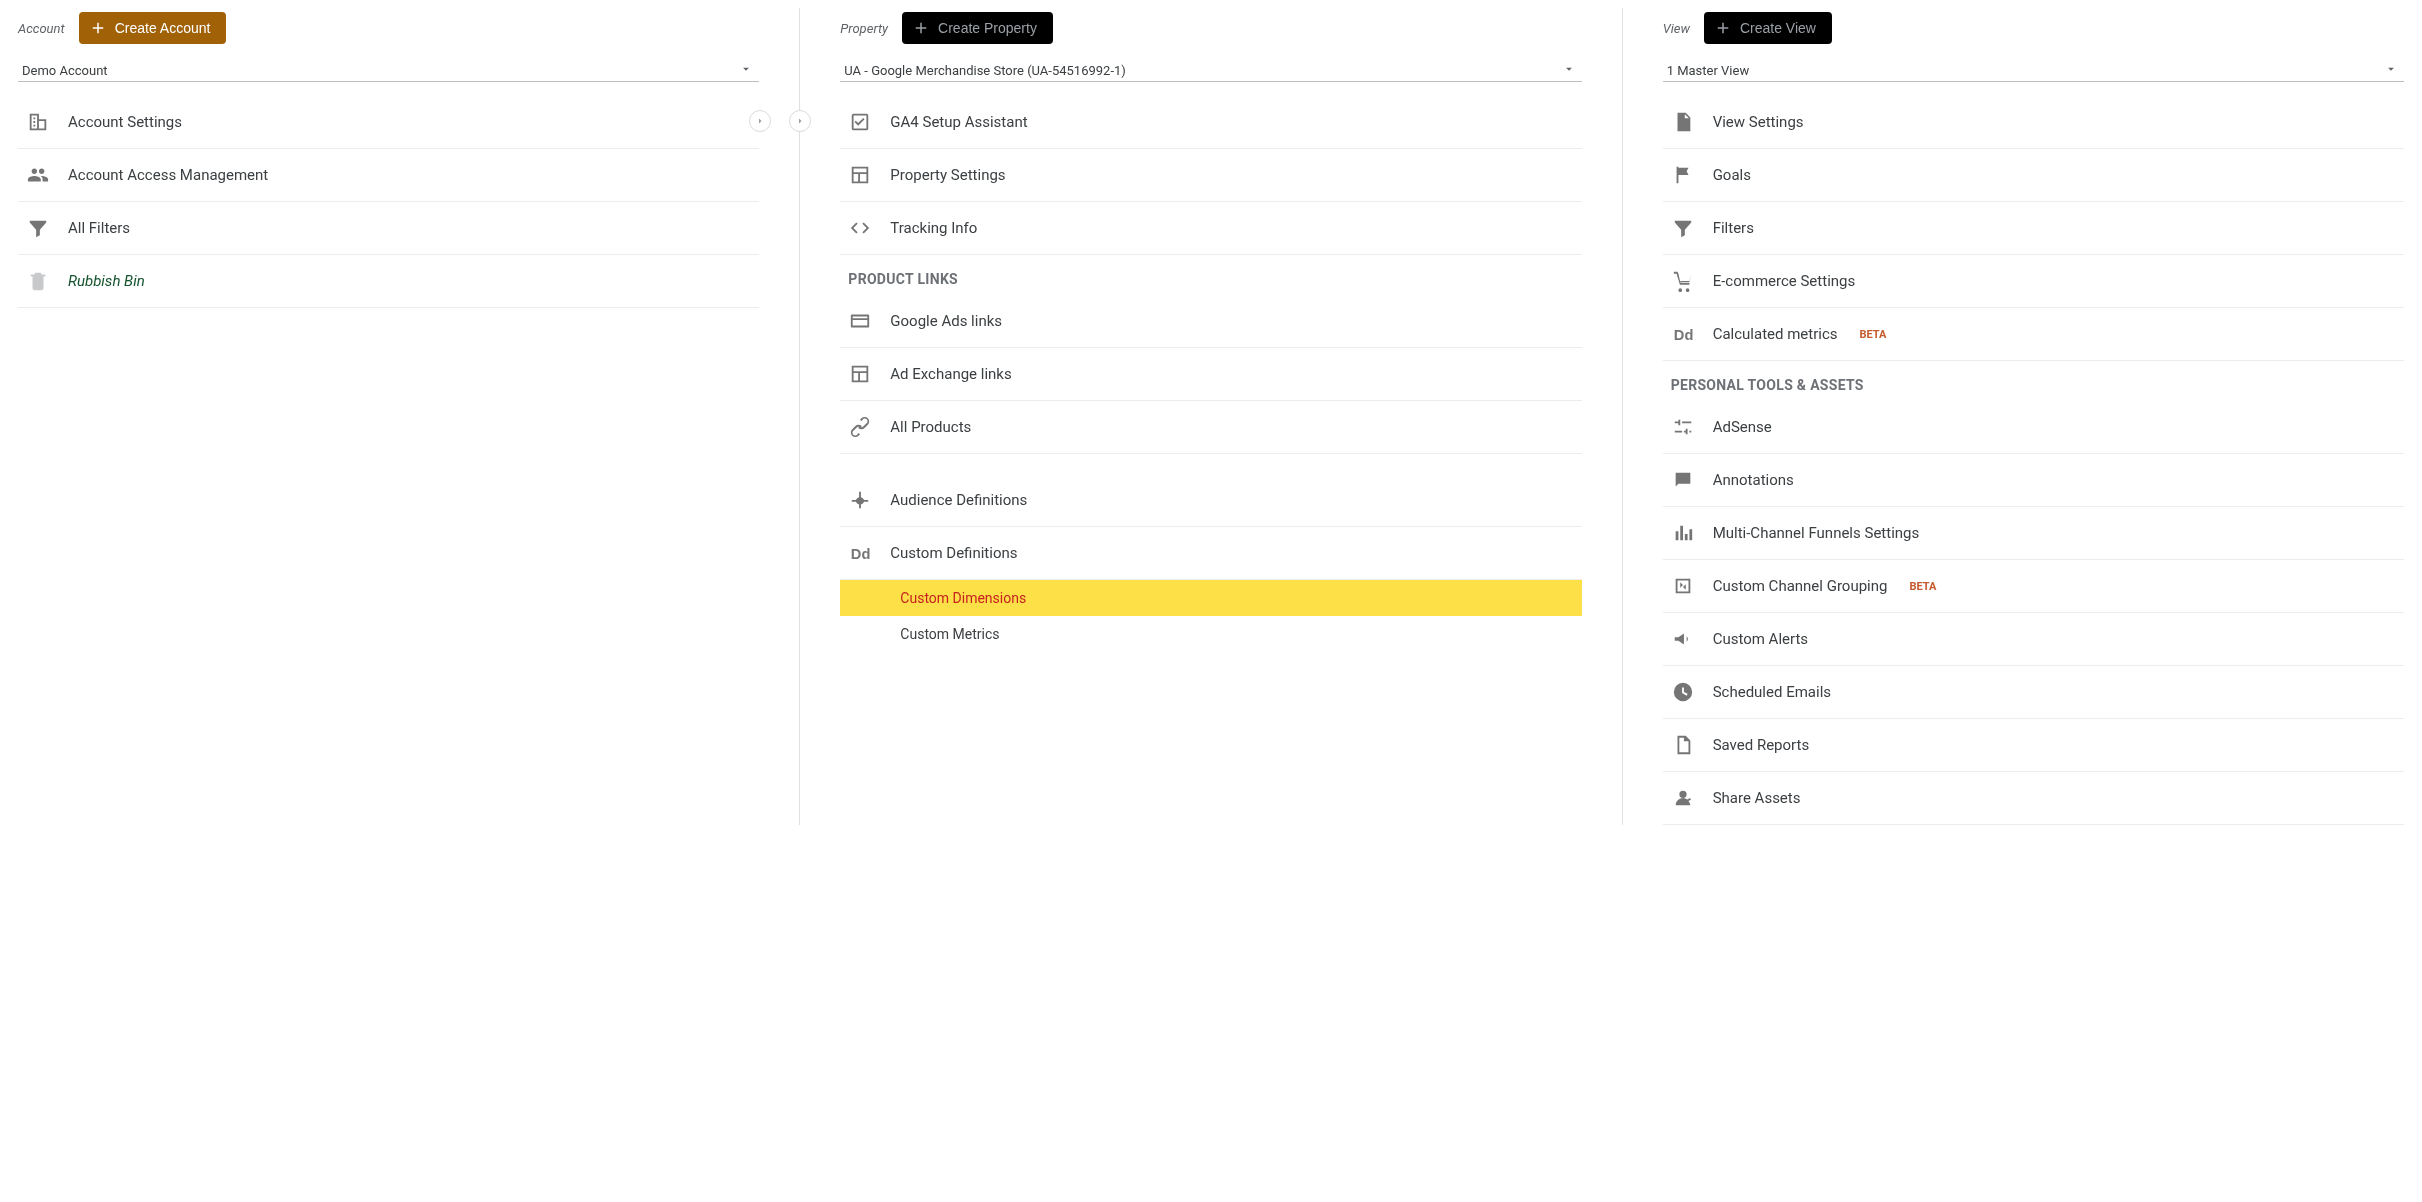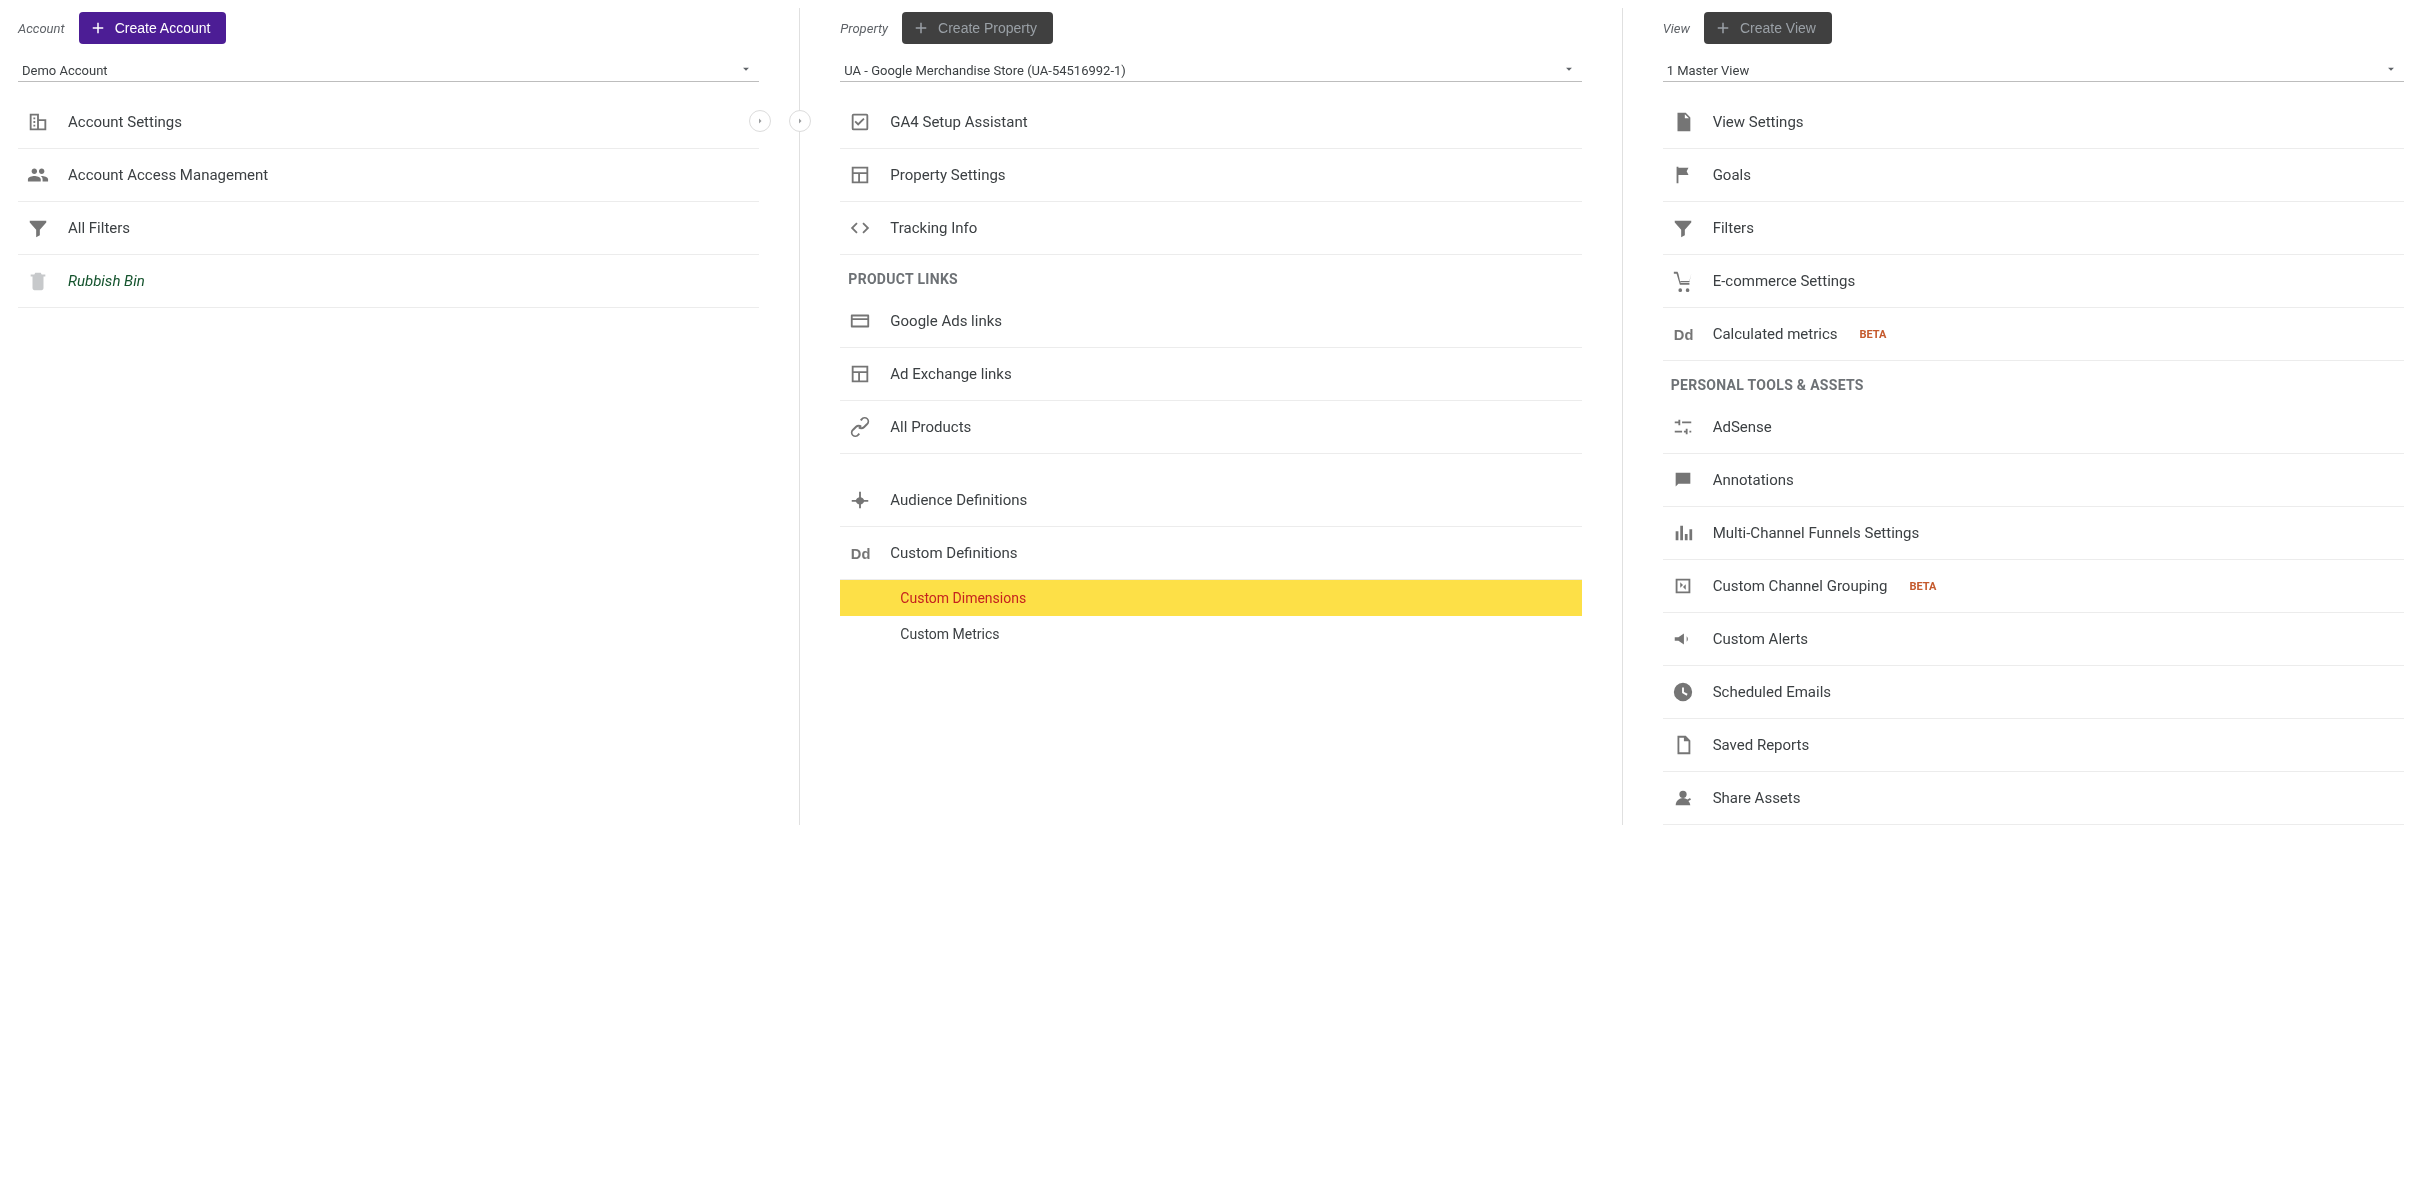--- a/index.html
+++ b/index.html
@@ -38,22 +38,22 @@
   align-items: center;
   gap: 8px;
   height: 32px;
   border-radius: 4px;
   padding: 0 16px 0 10px;
   font-size: 14px;
   font-weight: 500;
   cursor: pointer;
   border: none;
 }
-.btn-primary { background: #4c1d95; color: #fff; }
-.btn-disabled { background: #404040; color: #9aa0a6; cursor: default; text-align: center; }
+.btn-primary { background: #a16207; color: #fff; }
+.btn-disabled { background: #000000; color: #9aa0a6; cursor: default; text-align: center; }
 .plus-ic { width: 18px; height: 18px; display:inline-flex; align-items:center; justify-content:center; }
 .plus-ic svg { width: 18px; height: 18px; }
 
 .selector {
   display: flex;
   align-items: center;
   justify-content: space-between;
   border-bottom: 1px solid #bdbdbd;
   padding: 10px 6px 2px 4px;
   margin-bottom: 14px;

